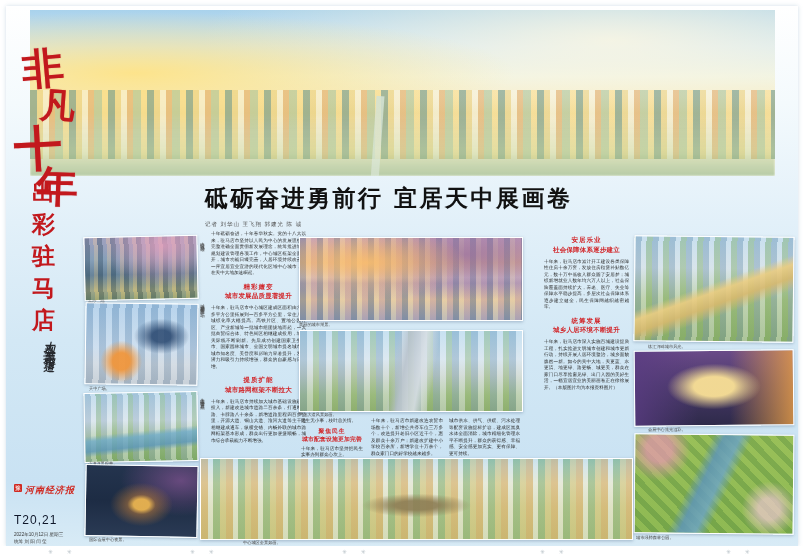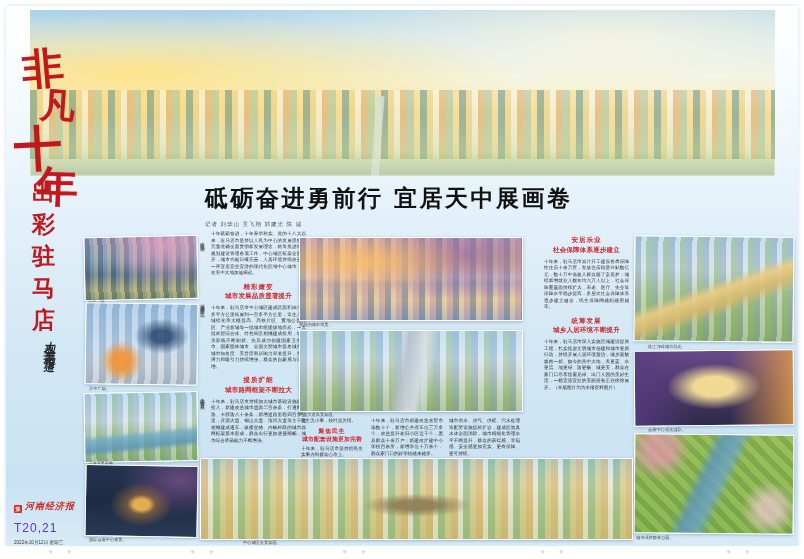--- a/index.html
+++ b/index.html
@@ -51,24 +51,24 @@
   .b1{left:30px;top:40px;font-size:35px;transform:rotate(4deg);}
   .b2{left:4px;top:76px;font-size:48px;transform:rotate(-3deg);}
   .b3{left:26px;top:118px;font-size:42px;transform:rotate(2deg);}
   
   .vtitle{position:absolute;left:32px;top:180px;width:26px;display:flex;flex-direction:column;gap:9px;}
   .vtitle span{font-size:23px;font-weight:bold;color:#c2181d;font-family:"DejaVu Serif", serif;line-height:1;}
   .vsub{position:absolute;left:40px;top:332px;height:110px;writing-mode:vertical-rl;
     font-size:11px;font-style:italic;color:#26292e;letter-spacing:4px;font-family:"DejaVu Serif", serif;font-weight:bold;}
   
   .logoblock{position:absolute;left:14px;top:484px;width:80px;}
-  .logo-line{display:flex;align-items:flex-end;gap:3px;margin-top:16px;}
+  .logo-line{display:flex;align-items:flex-start;gap:3px;}
   .seal{width:8px;height:8px;background:#d02a22;color:#fff;font-size:6px;line-height:8px;text-align:center;border-radius:1px;}
   .logo-script{color:#d02a22;font-size:9px;font-weight:bold;font-style:italic;font-family:"DejaVu Serif", serif;letter-spacing:1px;}
-  .pageno{font-size:12px;color:#6d28d9;margin-top:8px;letter-spacing:1px;}
+  .pageno{font-size:12px;color:#0f172a;margin-top:16px;letter-spacing:1px;}
   .credits{margin-top:4px;}
   .credits div{font-size:4.6px;color:#3a3a3a;line-height:1.6;white-space:nowrap;}
   
   .headline{position:absolute;left:205px;top:183px;width:430px;text-align:left;}
   .headline h1{
     margin:0;font-size:23px;font-weight:bold;color:#111;
     letter-spacing:2.5px;font-family:"DejaVu Serif", serif;
   }
   .byline{margin-top:7px;font-size:5.5px;color:#555;letter-spacing:1px;}
   

